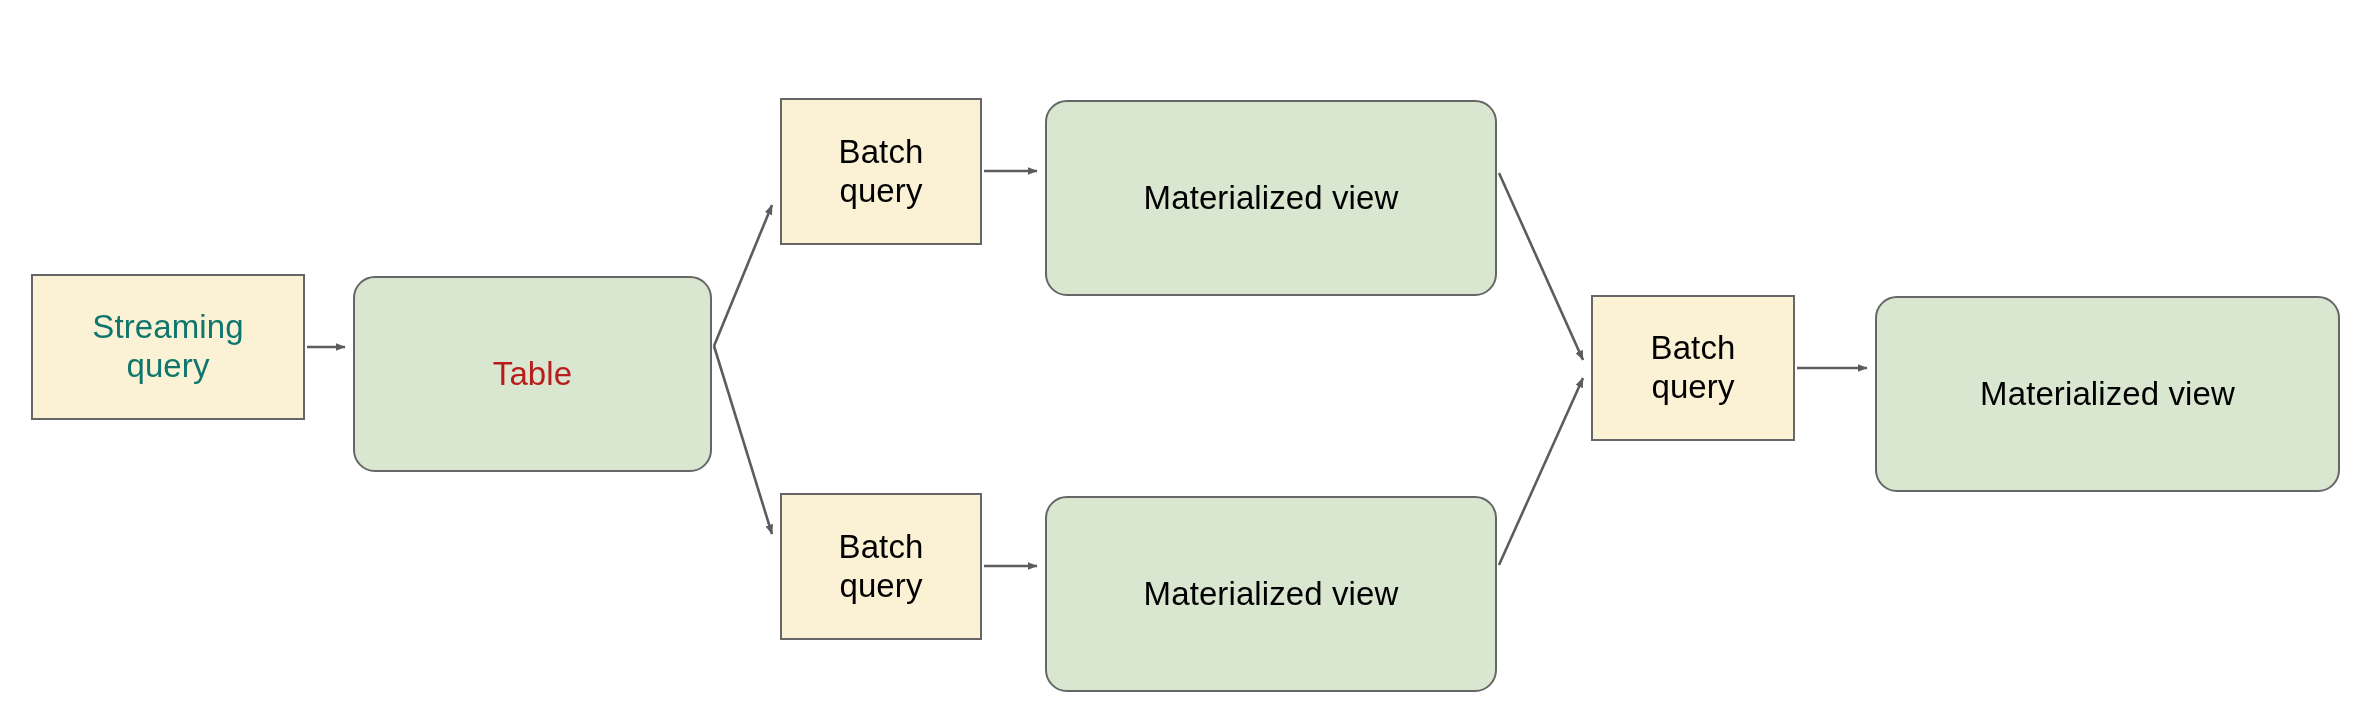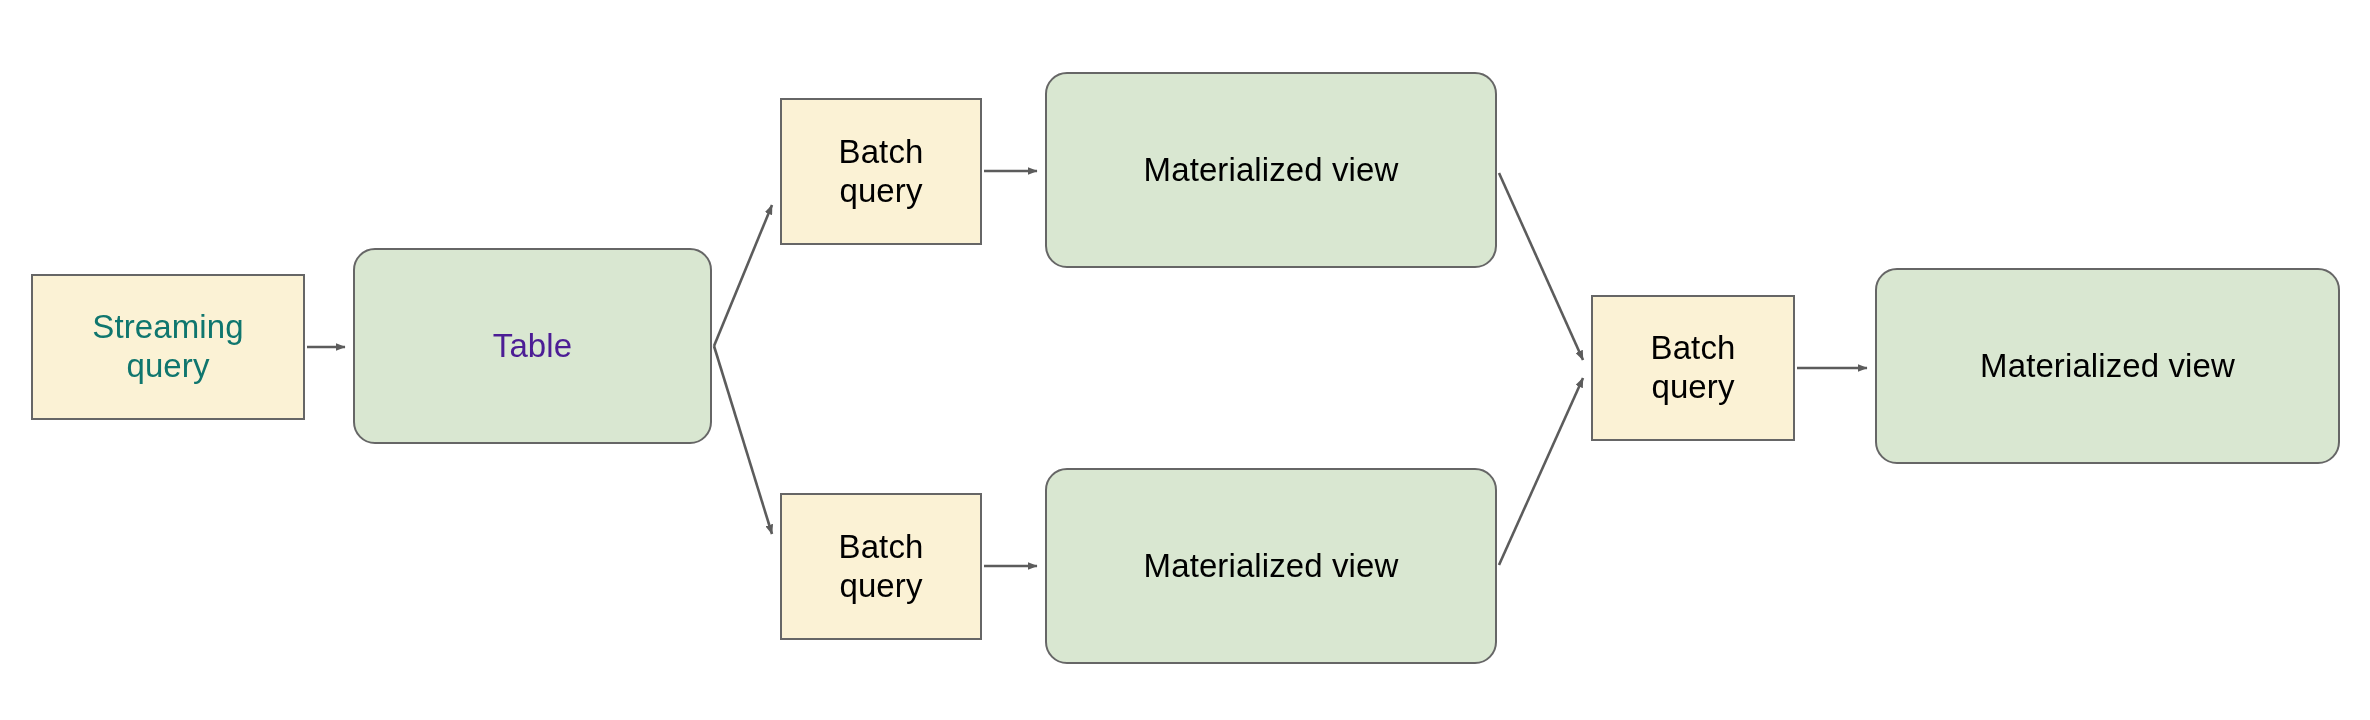--- a/index.html
+++ b/index.html
@@ -43,20 +43,21 @@
     border: 2px solid #666666;
   }
   .node.process {
     background: #FBF2D5;
     border-radius: 0;
     text-align: center;
   }
   .node.store {
     background: #D9E7D1;
     border-radius: 22px;
+    margin-top: 28px;
   }
   .node-label {
     display: block;
     width: 100%;
     padding: 0 6px;
     box-sizing: border-box;
   }
 </style>
 </head>
 <body>
@@ -79,21 +80,21 @@
         <line x1="1499" y1="565" x2="1583" y2="378" marker-end="url(#arrowhead)"></line>
         <line x1="1797" y1="368" x2="1867" y2="368" marker-end="url(#arrowhead)"></line>
       </g>
   </svg>
 
   <div class="node process" style="left: 31px; top: 274px; width: 274px; height: 146px; background: rgb(251, 242, 213); border-color: rgb(102, 102, 102); color: #0f766e;">
     <span class="node-label">Streaming
 query</span>
   </div>
 
-  <div class="node store" style="left: 353px; top: 248px; width: 359px; height: 196px; background: rgb(217, 231, 209); border-color: rgb(102, 102, 102); color: #4c1d95;">
+  <div class="node store" style="left: 353px; top: 248px; width: 359px; height: 196px; background: rgb(217, 231, 209); border-color: rgb(102, 102, 102); color: #b91c1c;">
     <span class="node-label">Table</span>
   </div>
 
   <div class="node process" style="left: 780px; top: 98px; width: 202px; height: 147px; background: rgb(251, 242, 213); border-color: rgb(102, 102, 102); color: rgb(0, 0, 0);">
     <span class="node-label">Batch
 query</span>
   </div>
 
   <div class="node store" style="left: 1045px; top: 72px; width: 452px; height: 196px; background: rgb(217, 231, 209); border-color: rgb(102, 102, 102); color: rgb(0, 0, 0);">
     <span class="node-label">Materialized view</span>

